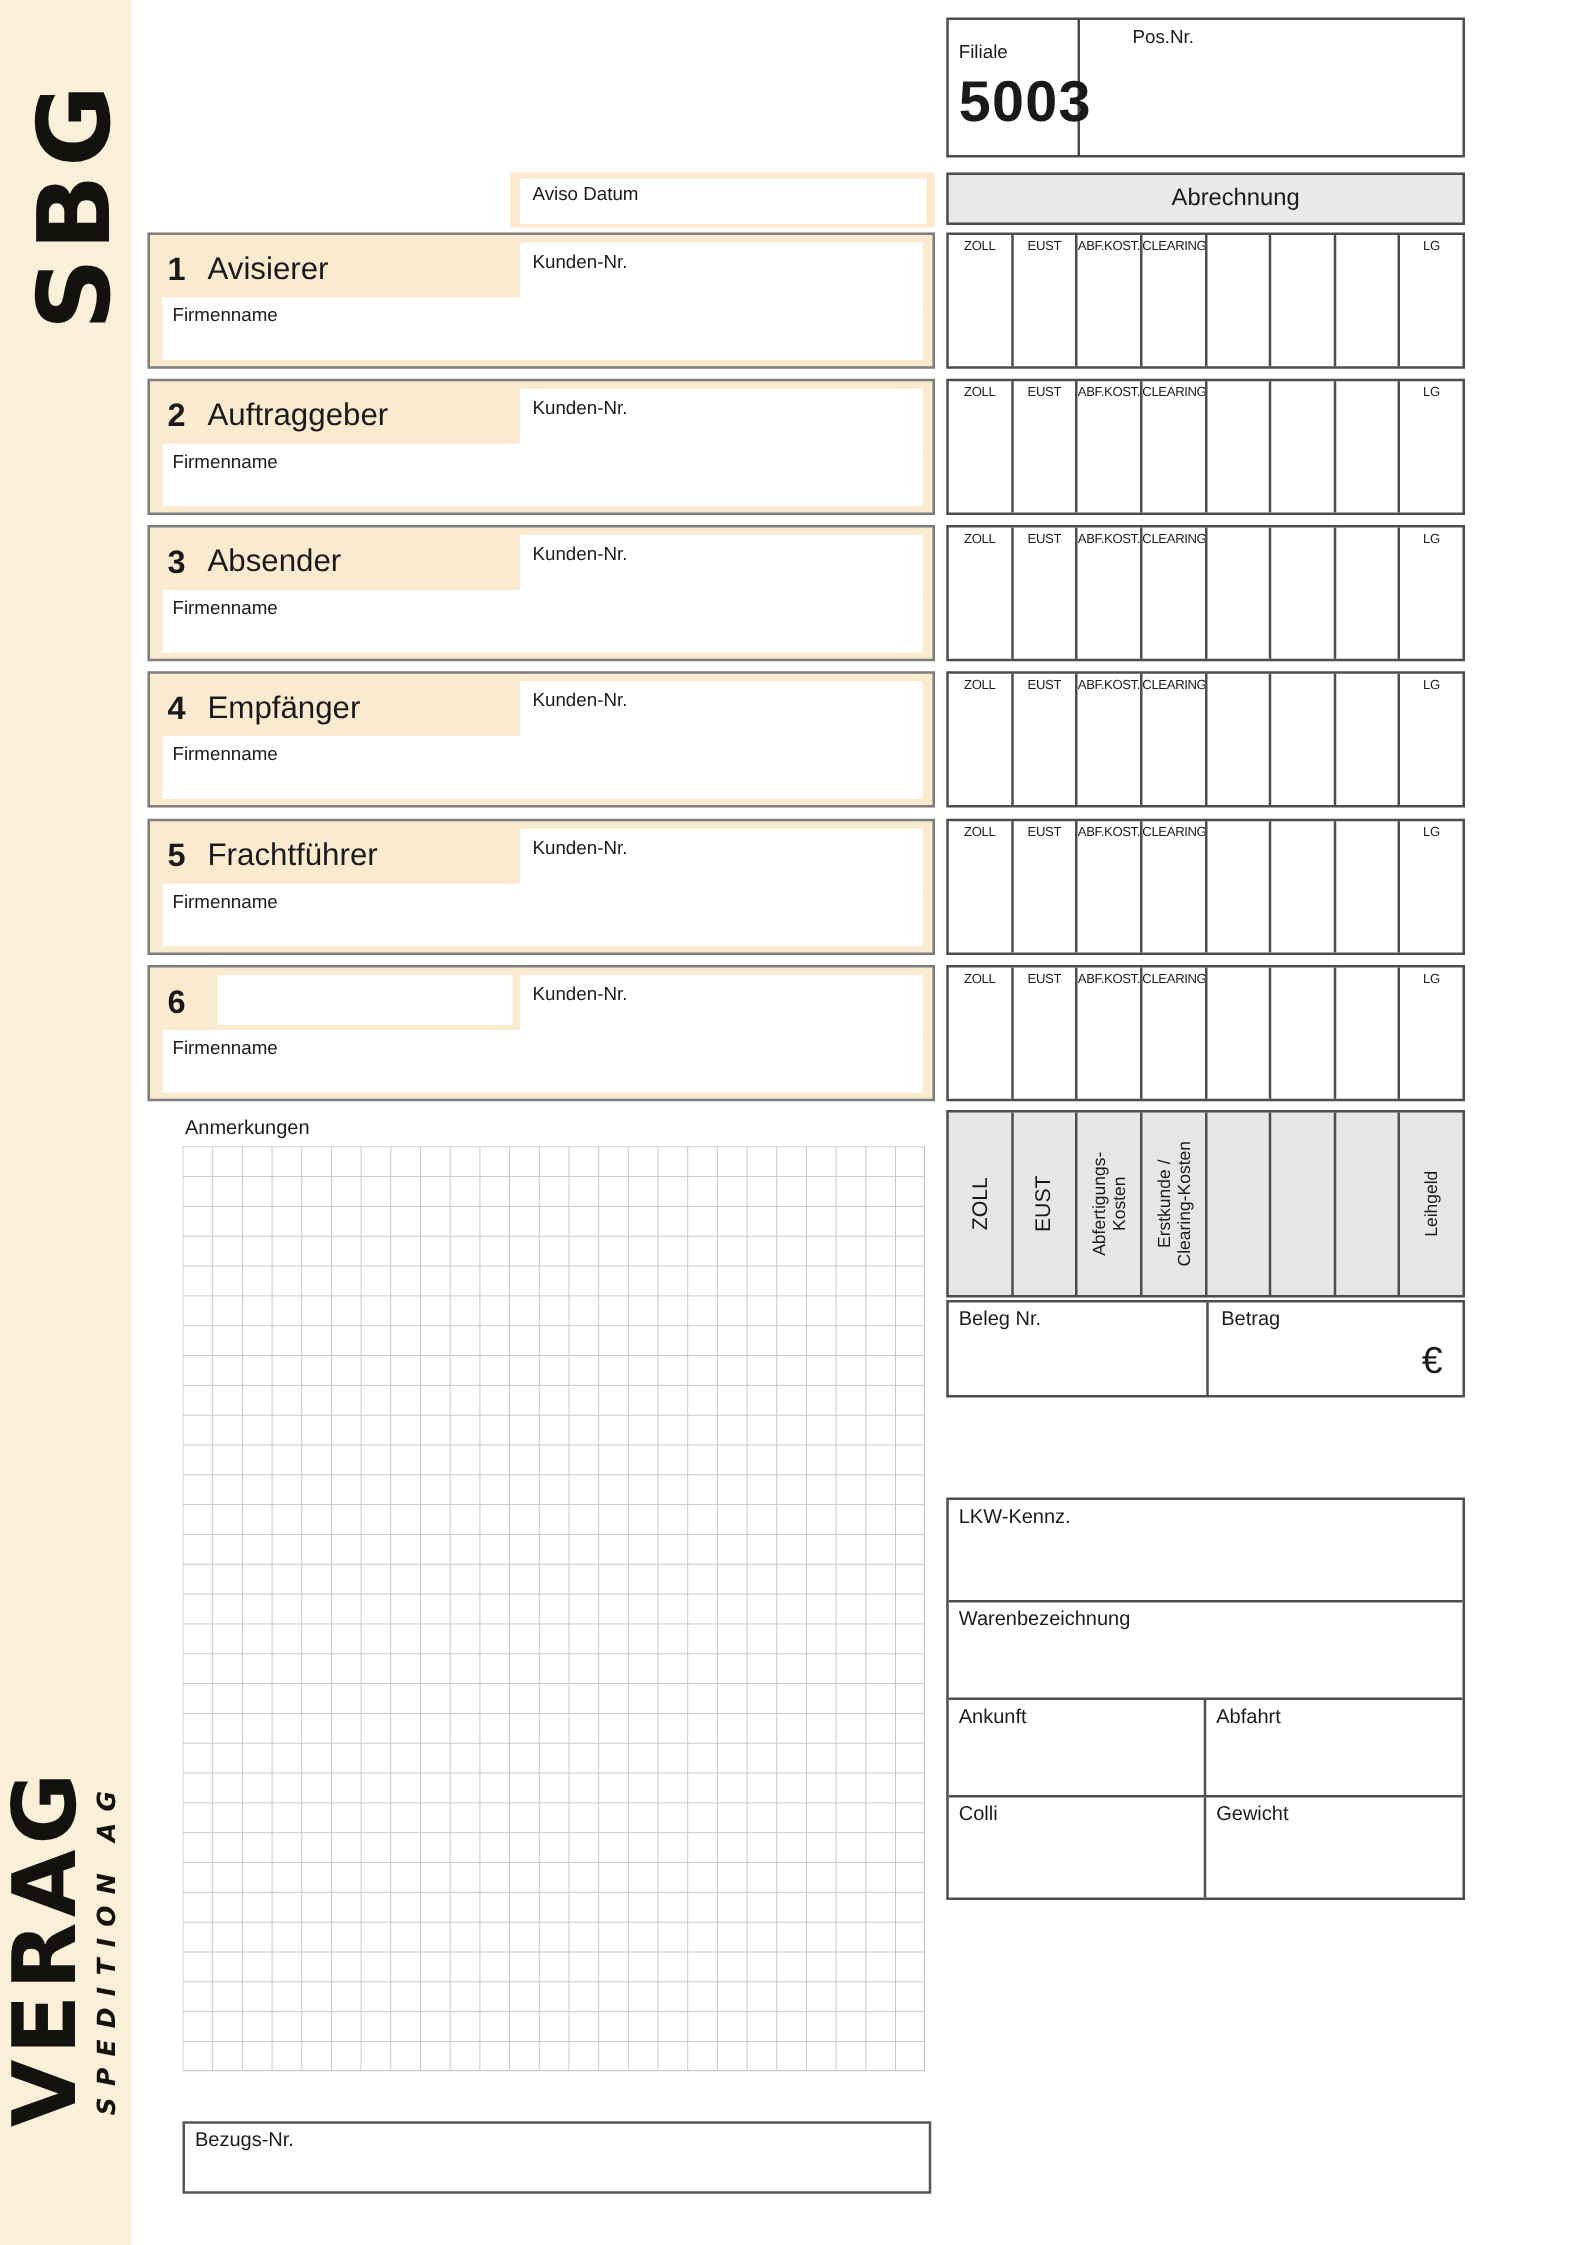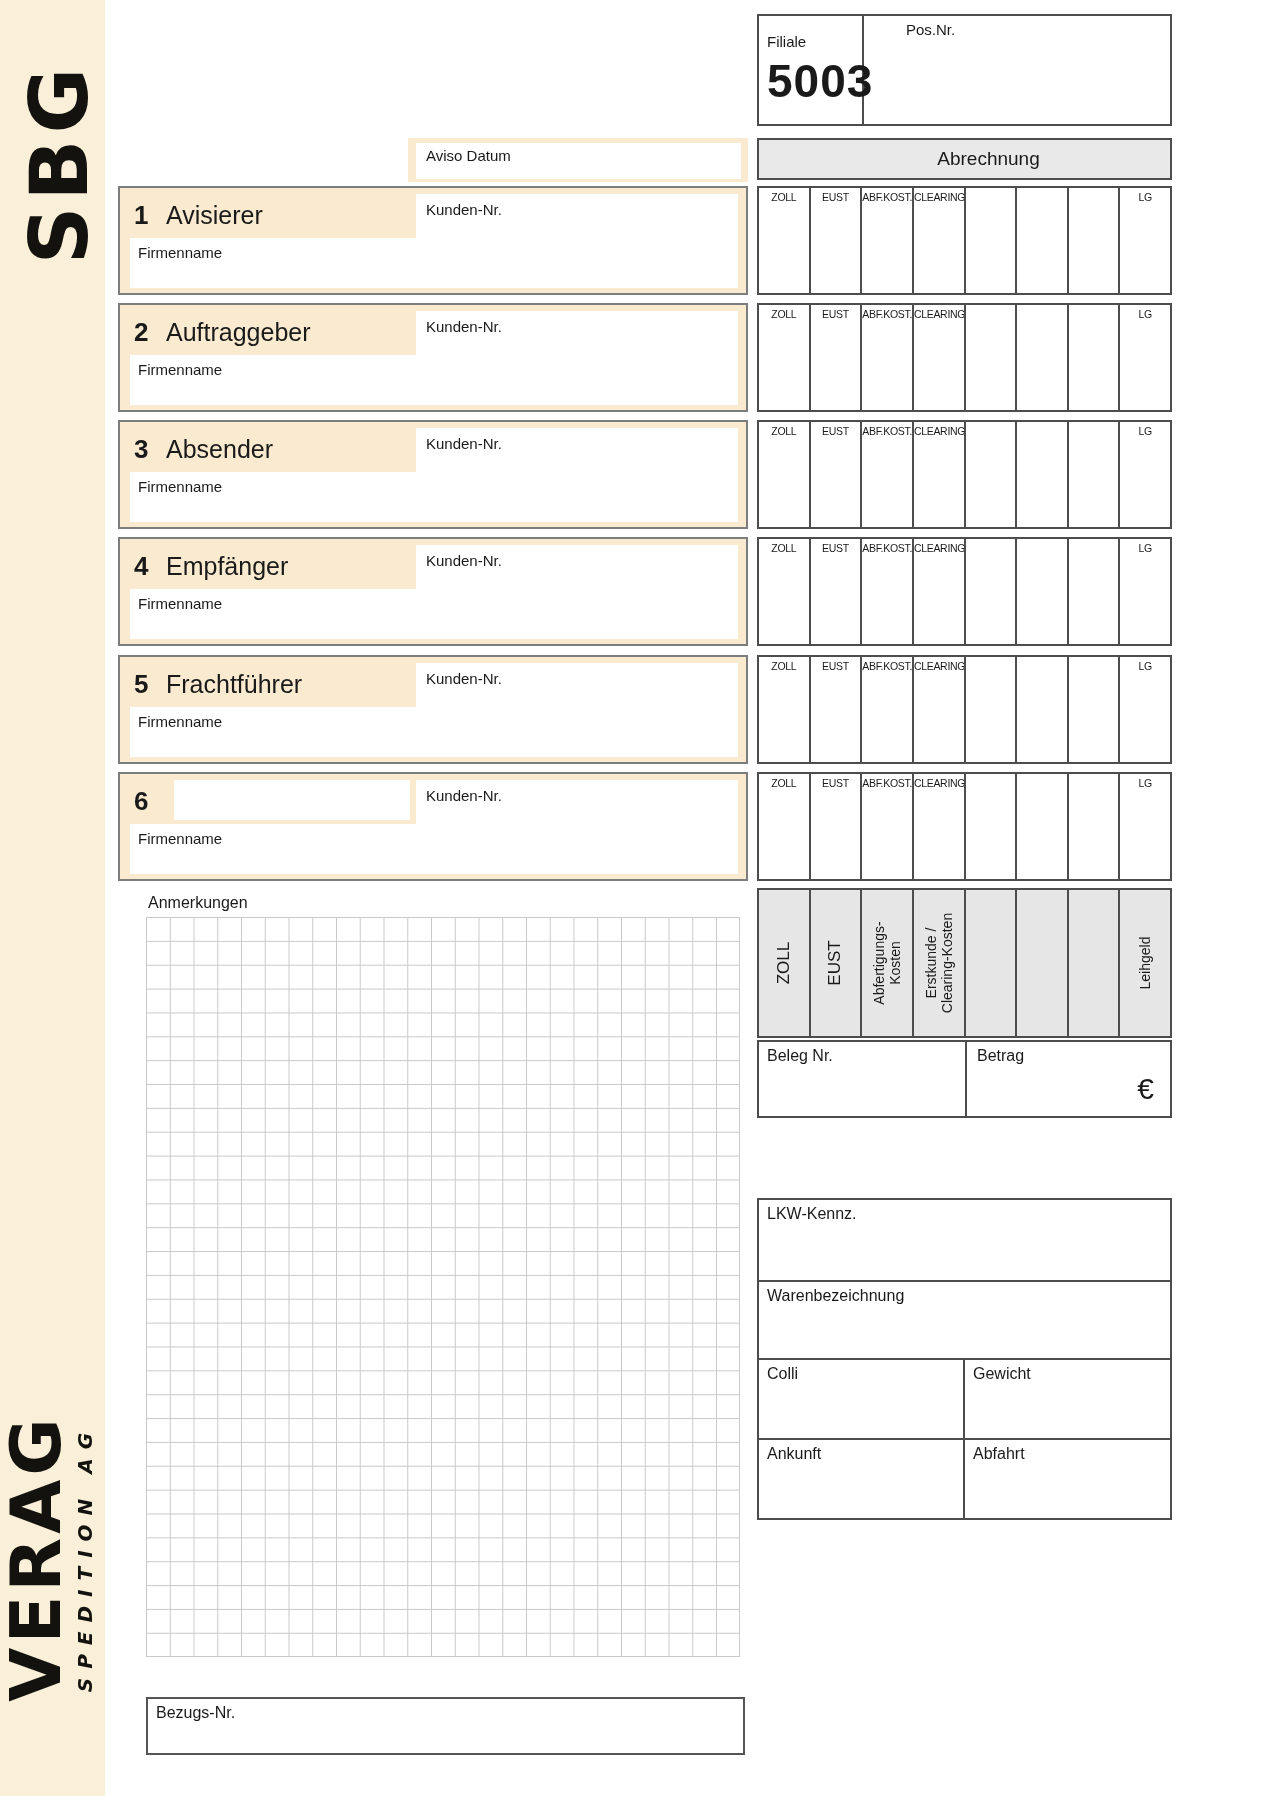--- a/index.html
+++ b/index.html
@@ -296,34 +296,34 @@
   <div class="anm-label">Anmerkungen</div>
   <div class="anm-grid"></div>
 
   <div class="cargo-box">
     <div class="cargo-row row-lkw">
       <div class="cargo-label">LKW-Kennz.</div>
     </div>
     <div class="cargo-row row-waren">
       <div class="cargo-label">Warenbezeichnung</div>
     </div>
+    <div class="cargo-row row-ankunft">
+      <div class="cargo-divider"></div>
+      <div class="cargo-label">Ankunft</div>
+      <div class="cargo-label right">Abfahrt</div>
+      <div style="position:absolute;left:0;top:26px;width:204px;bottom:0;"></div>
+      <div style="position:absolute;left:206px;top:26px;right:0;bottom:0;"></div>
+    </div>
     <div class="cargo-row row-colli">
       <div class="cargo-divider"></div>
       <div class="cargo-label">Colli</div>
       <div class="cargo-label right">Gewicht</div>
       <div style="position:absolute;left:0;top:26px;width:204px;bottom:0;"></div>
       <div style="position:absolute;left:206px;top:26px;right:0;bottom:0;"></div>
     </div>
-    <div class="cargo-row row-ankunft">
-      <div class="cargo-divider"></div>
-      <div class="cargo-label">Ankunft</div>
-      <div class="cargo-label right">Abfahrt</div>
-      <div style="position:absolute;left:0;top:26px;width:204px;bottom:0;"></div>
-      <div style="position:absolute;left:206px;top:26px;right:0;bottom:0;"></div>
-    </div>
   </div>
 
 
   <div class="bezug-box">
     <div class="bezug-label">Bezugs-Nr.</div>
   </div>
 
 </div>
 
 </body></html>

